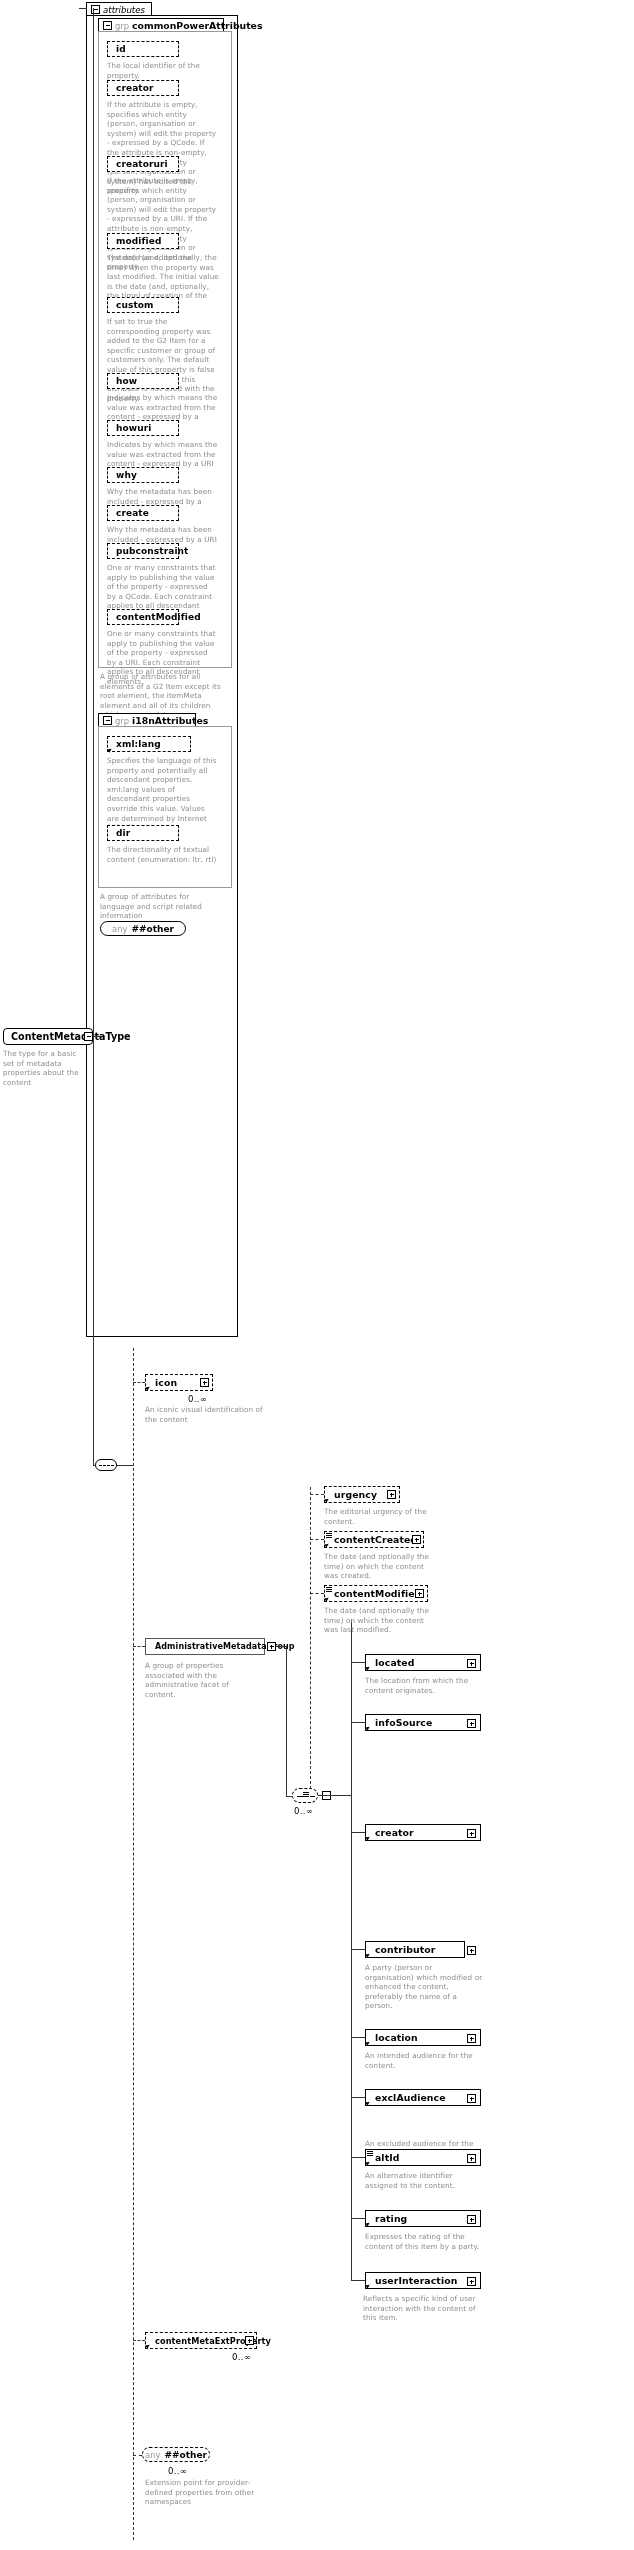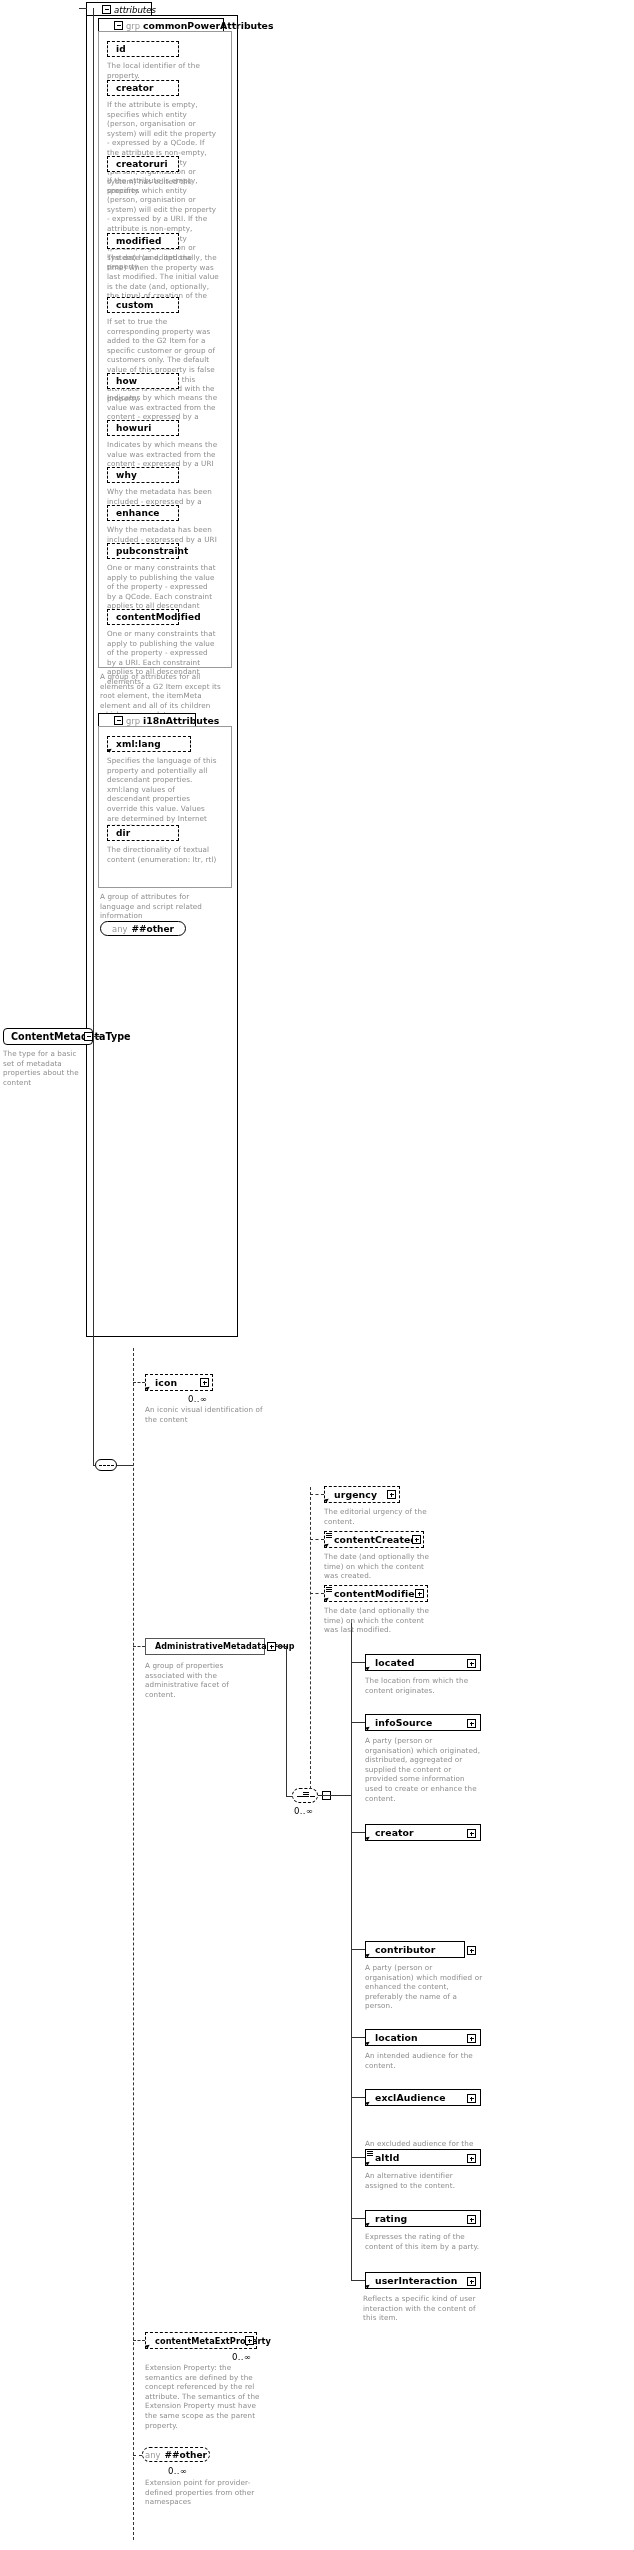--- a/index.html
+++ b/index.html
@@ -95,21 +95,21 @@
   }
   .tab{
     position:absolute;
     border:1px solid #000;
     border-bottom:none;
     background:#fff;
     box-sizing:border-box;
     height:14px;
     display:flex;
     align-items:center;
-    padding:0 5px 0 15px;
+    padding:0 5px 0 4px;
     gap:3px;
   }
   .tab .kw{font-size:8.4px;color:#999;}
   .tab .nm{font-size:9.3px;font-weight:bold;color:#000;}
   .tab .it{font-size:8.6px;font-style:italic;color:#000;}
   
   .typebox{
     position:absolute;
     border:1px solid #000;
     border-radius:4px;
@@ -224,21 +224,21 @@
   <div class="desc" style="left:107px;top:440px;width:112px;">Indicates by which means the value was extracted from the content - expressed by a URI</div>
 
   <div class="shadow" style="left:110px;top:470px;width:72px;height:16px;"></div>
   <div class="attrbox" style="left:107px;top:467px;width:72px;">
     <span class="lbl">why</span>
   </div>
   <div class="desc" style="left:107px;top:487px;width:112px;">Why the metadata has been included - expressed by a QCode</div>
 
   <div class="shadow" style="left:110px;top:508px;width:72px;height:16px;"></div>
   <div class="attrbox" style="left:107px;top:505px;width:72px;">
-    <span class="lbl">enhance</span>
+    <span class="lbl">create</span>
   </div>
   <div class="desc" style="left:107px;top:525px;width:112px;">Why the metadata has been included - expressed by a URI</div>
 
   <div class="shadow" style="left:110px;top:546px;width:72px;height:16px;"></div>
   <div class="attrbox" style="left:107px;top:543px;width:72px;">
     <span class="lbl">pubconstraint</span>
   </div>
   <div class="desc" style="left:107px;top:563px;width:112px;">One or many constraints that apply to publishing the value of the property - expressed by a QCode. Each constraint applies to all descendant elements.</div>
 
   <div class="shadow" style="left:110px;top:612px;width:72px;height:16px;"></div>
@@ -384,21 +384,20 @@
   <span class="plus" style="left:467px;top:1659px;"></span>
   <div class="desc" style="left:365px;top:1676px;width:118px;">The location from which the content originates.</div>
 
   <div class="hl" style="left:351px;top:1722px;width:14px;"></div>
   <div class="shadow" style="left:368px;top:1717px;width:116px;height:17px;"></div>
   <div class="elembox" style="left:365px;top:1714px;width:116px;">
     <span class="lbl">infoSource</span>
   </div>
   <span class="arrowin" style="left:366px;top:1726px;"></span>
   <span class="plus" style="left:467px;top:1719px;"></span>
-  <div class="desc" style="left:365px;top:1736px;width:118px;">A party (person or organisation) which originated, distributed, aggregated or supplied the content or provided some information used to create or enhance the content.</div>
 
   <div class="hl" style="left:351px;top:1832px;width:14px;"></div>
   <div class="shadow" style="left:368px;top:1827px;width:116px;height:17px;"></div>
   <div class="elembox" style="left:365px;top:1824px;width:116px;">
     <span class="lbl">creator</span>
   </div>
   <span class="arrowin" style="left:366px;top:1836px;"></span>
   <span class="plus" style="left:467px;top:1829px;"></span>
 
   <div class="hl" style="left:351px;top:1949px;width:14px;"></div>
@@ -461,21 +460,20 @@
   <div class="desc" style="left:363px;top:2294px;width:118px;">Reflects a specific kind of user interaction with the content of this item.</div>
 
   <div class="hld" style="left:133px;top:2340px;width:12px;"></div>
   <div class="shadow" style="left:148px;top:2335px;width:112px;height:16px;"></div>
   <div class="elembox dash" style="left:145px;top:2332px;width:112px;">
     <span class="lbl" style="font-size:8.2px;">contentMetaExtProperty</span>
   </div>
   <span class="arrowin" style="left:146px;top:2344px;"></span>
   <span class="plus" style="left:245px;top:2336px;"></span>
   <div class="card" style="left:232px;top:2352px;">0..∞</div>
-  <div class="desc" style="left:145px;top:2363px;width:120px;">Extension Property: the semantics are defined by the concept referenced by the rel attribute. The semantics of the Extension Property must have the same scope as the parent property.</div>
 
   <div class="hld" style="left:133px;top:2455px;width:9px;"></div>
   <div class="shadow" style="left:145px;top:2450px;width:68px;height:15px;border-radius:8px;"></div>
   <div class="anybox dash" style="left:142px;top:2447px;width:68px;">
     <span class="kw">any</span>
     <span class="nm">##other</span>
   </div>
   <div class="card" style="left:168px;top:2466px;">0..∞</div>
   <div class="desc" style="left:145px;top:2478px;width:120px;">Extension point for provider-defined properties from other namespaces</div>
 

